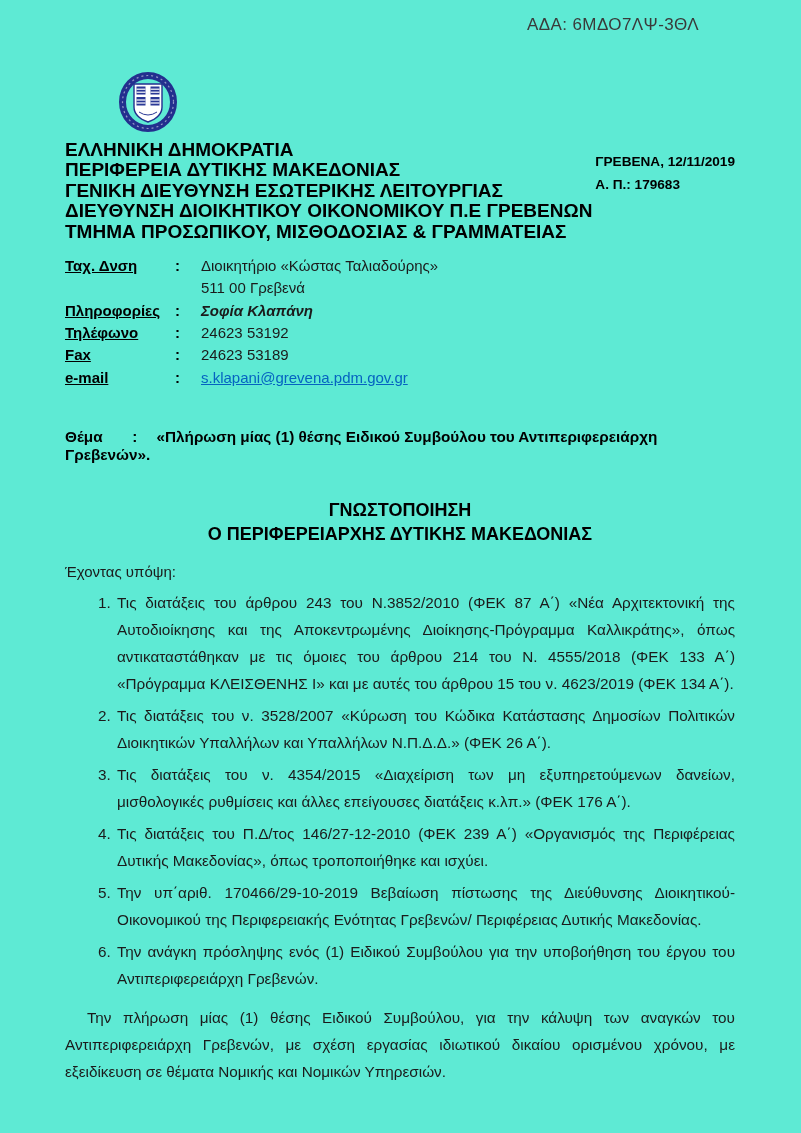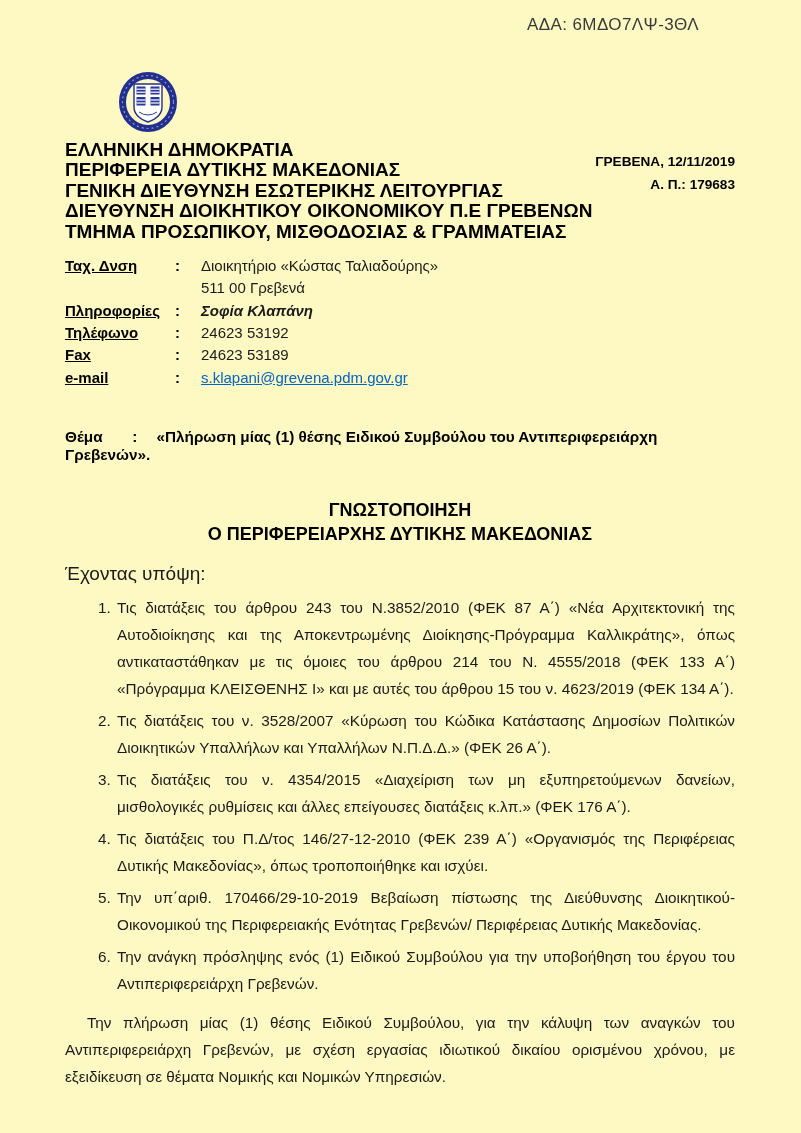--- a/index.html
+++ b/index.html
@@ -1,50 +1,50 @@
 <!DOCTYPE html>
 <html lang="el"><head>
 <meta charset="utf-8">
 <style>
   html,body{margin:0;padding:0;background:#ffffff;}
   .page{
     position:relative;
     width:801px;height:1133px;
-    background:#fef9c3;
+    background:#5eead4;
     font-family:"Liberation Sans","DejaVu Sans",sans-serif;
     color:#1b1b1b;
     box-sizing:border-box;
     padding:72px 66px 0 65px;
     overflow:hidden;
   }
   .ada{
     position:absolute;top:15px;left:527px;
     font-size:17px;color:#3a3a3a;letter-spacing:.4px;white-space:nowrap;
   }
   .emblem{margin-left:52px;width:62px;height:62px;display:block;}
   .org-block{margin-top:6px;font-weight:bold;font-size:19px;line-height:20.4px;color:#000;}
   .org-line{white-space:nowrap;}
   .header-right{
-    position:absolute;top:150px;right:66px;text-align:right;
+    position:absolute;top:150px;right:66px;text-align:left;
     font-weight:bold;font-size:13.6px;line-height:23px;color:#000;white-space:nowrap;
   }
   .contact{margin-top:13px;font-size:15px;line-height:22.3px;}
   .contact-row{display:flex;}
   .contact-label{width:110px;font-weight:bold;color:#000;flex:none;text-decoration:underline;}
   .contact-colon{width:26px;font-weight:bold;color:#000;flex:none;}
   .contact-value{flex:1;}
   .contact-value.italic{font-style:italic;font-weight:bold;}
   .contact-sub{margin-left:136px;}
   a.email{color:#0563c1;text-decoration:underline;}
   .subject{margin-top:39px;font-weight:bold;font-size:15.3px;color:#000;}
   .subject-label{display:inline-block;width:63px;}
   .subject-colon{display:inline-block;width:20px;}
   .center-head{text-align:center;font-weight:bold;font-size:18px;color:#000;line-height:24px;}
   .head-1{margin-top:34px;}
-  .having{margin-top:17px;font-size:19px;}
+  .having{margin-top:17px;font-size:15px;}
   ol.items{
     margin:9px 0 0 0;padding-left:50px;
     font-size:15.3px;line-height:27px;text-align:justify;
   }
   ol.items li{margin-bottom:5px;padding-left:2px;}
   .head-3{margin-top:16px;}
   .para{margin-top:12px;text-indent:22px;text-align:justify;font-size:15.3px;line-height:27px;}
 </style>
 </head>
 <body>

